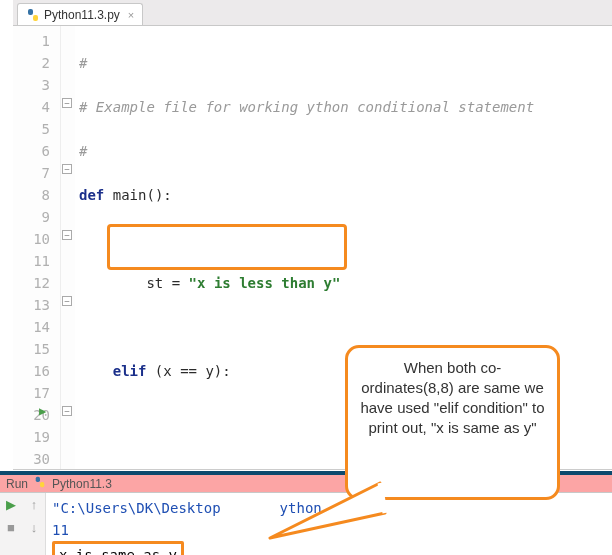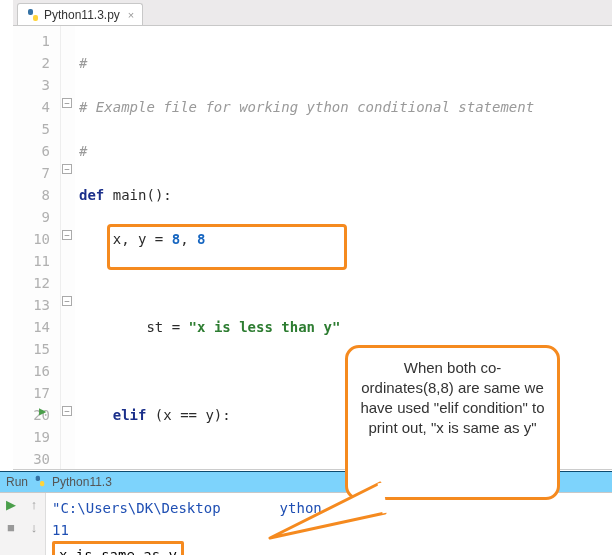--- a/index.html
+++ b/index.html
@@ -107,22 +107,22 @@
     border: 3px solid #f58a1f;
     border-radius: 4px;
     pointer-events: none;
   }
   .run-header {
     position: absolute;
     top: 471px;
     left: 0;
     right: 0;
     height: 22px;
-    background: #7dd3fc;
-    border-top: 1px solid #0c4a6e;
+    background: #fca5a5;
+    border-top: 4px solid #0c4a6e;
     border-bottom: 1px solid #c8c8c8;
     display: flex;
     align-items: center;
     padding: 0 6px;
     gap: 6px;
     font-size: 12px;
     color: #555;
   }
   .run-body {
     position: absolute;
@@ -234,21 +234,20 @@
       <div class="fold-mark" style="top:138px;">−</div>
       <div class="fold-mark" style="top:204px;">−</div>
       <div class="fold-mark" style="top:270px;">−</div>
       <div class="fold-mark" style="top:380px;">−</div>
     </div>
     <div class="code">
 <div class="line"><span class="c-comment">#</span></div>
 <div class="line"><span class="c-comment"># Example file for working ython conditional statement</span></div>
 <div class="line"><span class="c-comment">#</span></div>
 <div class="line"><span class="c-kw">def</span> <span class="c-func">main</span><span>()</span><span>:</span></div>
-<div class="line">    <span>x, y = </span><span class="c-num">8</span><span>, </span><span class="c-num">8</span></div>
 <div class="line"></div>
 <div class="line">        <span>st = </span><span class="c-str">"x is less than y"</span></div>
 <div class="line"></div>
 <div class="line">    <span class="c-kw">elif</span><span> (x == y):</span></div>
 
 
 
 
 
 

